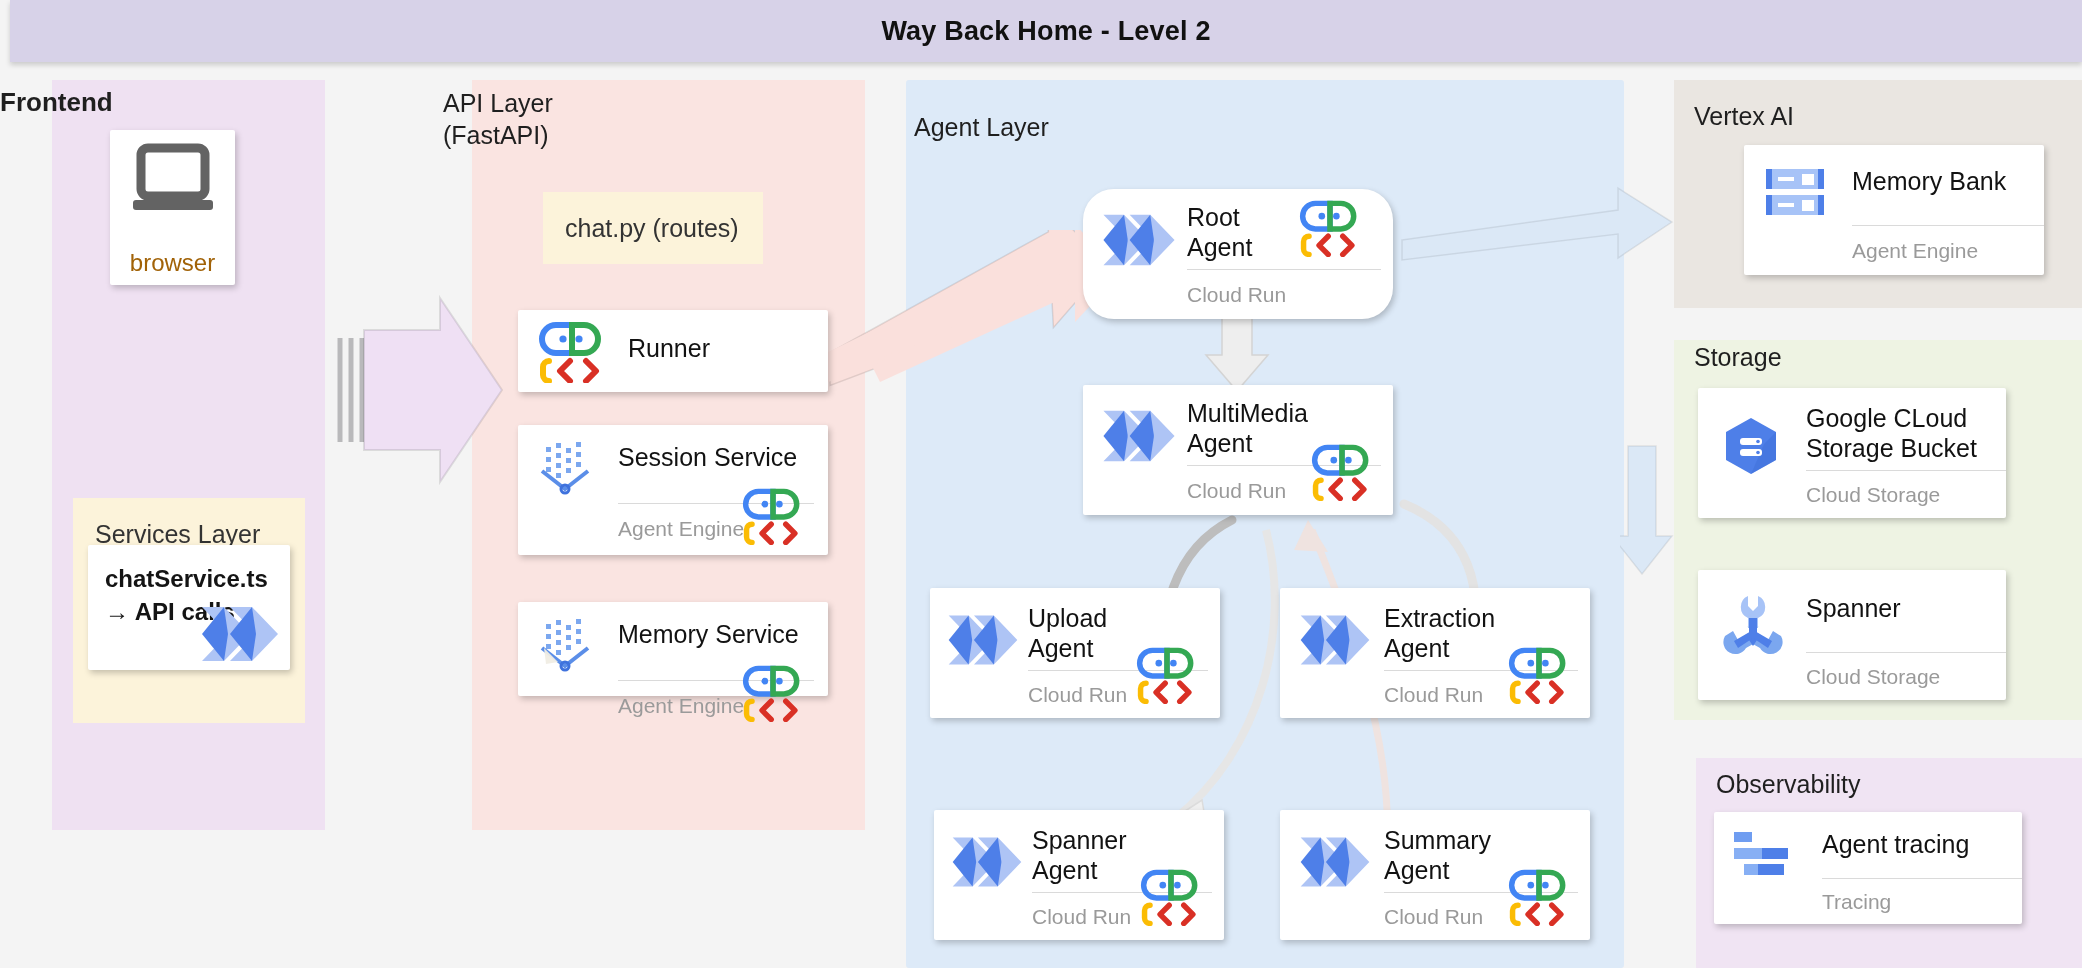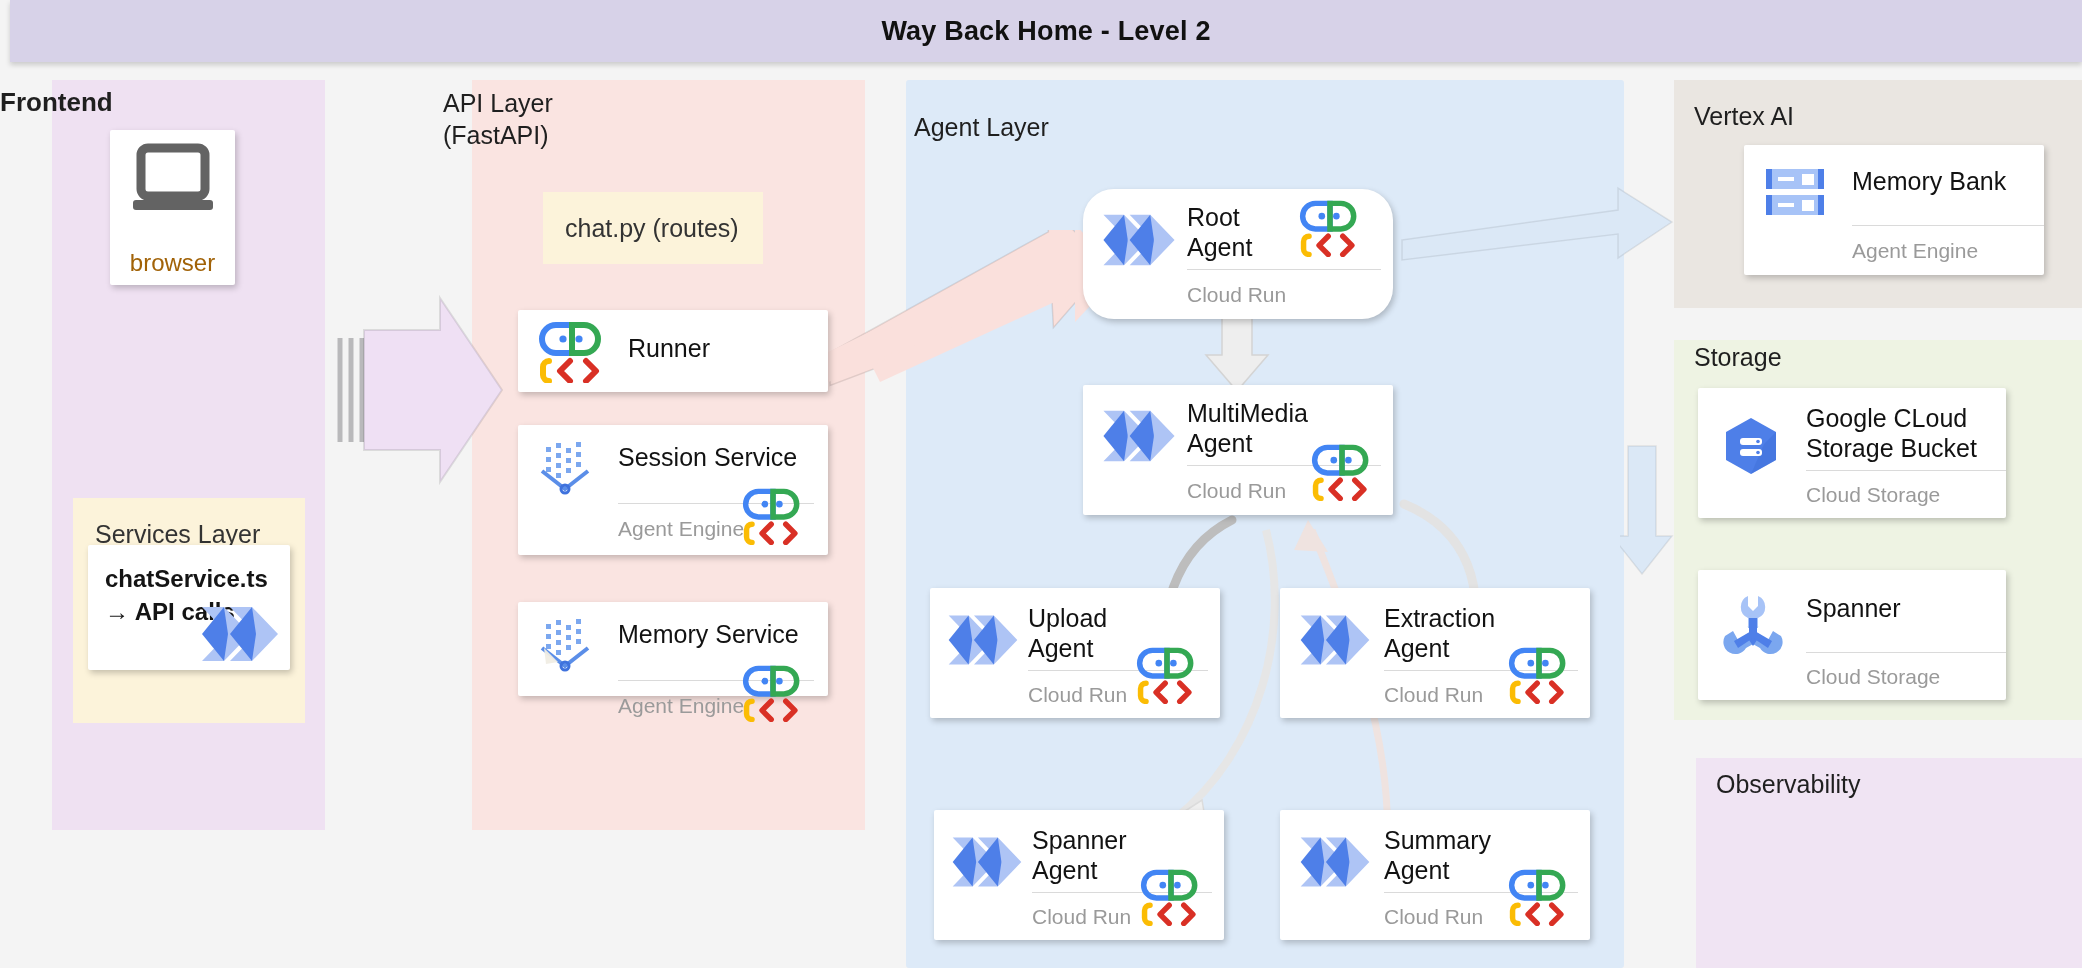--- a/index.html
+++ b/index.html
@@ -445,14 +445,26 @@
       <path d="M33,30 L54,44 l5,-9 8,5 a12,12 0 0 1 -21,12 l-9,-5 5,-9 Z" fill="#7ba7ef" transform="translate(-6,4)"></path>
       <path d="M29,26 h8 v22 l-4,6 -4,-6 Z" fill="#4e7fe8"></path>
       <path d="M33,46 L18,56 l-4,-7 19,-11 Z" fill="#4e7fe8"></path>
       <path d="M33,46 L48,56 l4,-7 -19,-11 Z" fill="#4e7fe8"></path>
     </svg>
     <div class="label" style="position:absolute; left:108px; top:24px;">Spanner</div>
     <div class="divider" style="left:108px; right:0px; top:82px;"></div>
     <div class="sub" style="left:108px; top:95px;">Cloud Storage</div>
   </div>
 
+  <div class="card c-tracing">
+    <svg class="ico" style="left:18px; top:18px;" width="62" height="48" viewBox="0 0 62 48">
+      <rect x="2" y="2" width="18" height="10" fill="#6f9df1"></rect>
+      <rect x="2" y="18" width="28" height="11" fill="#87aff4"></rect>
+      <rect x="30" y="18" width="26" height="11" fill="#4e7fe8"></rect>
+      <rect x="12" y="34" width="14" height="11" fill="#87aff4"></rect>
+      <rect x="26" y="34" width="26" height="11" fill="#4e7fe8"></rect>
+    </svg>
+    <div class="label" style="position:absolute; left:108px; top:18px;">Agent tracing</div>
+    <div class="divider" style="left:108px; right:0px; top:66px;"></div>
+    <div class="sub" style="left:108px; top:78px;">Tracing</div>
+  </div>
 
 </div>
 
 </body></html>

